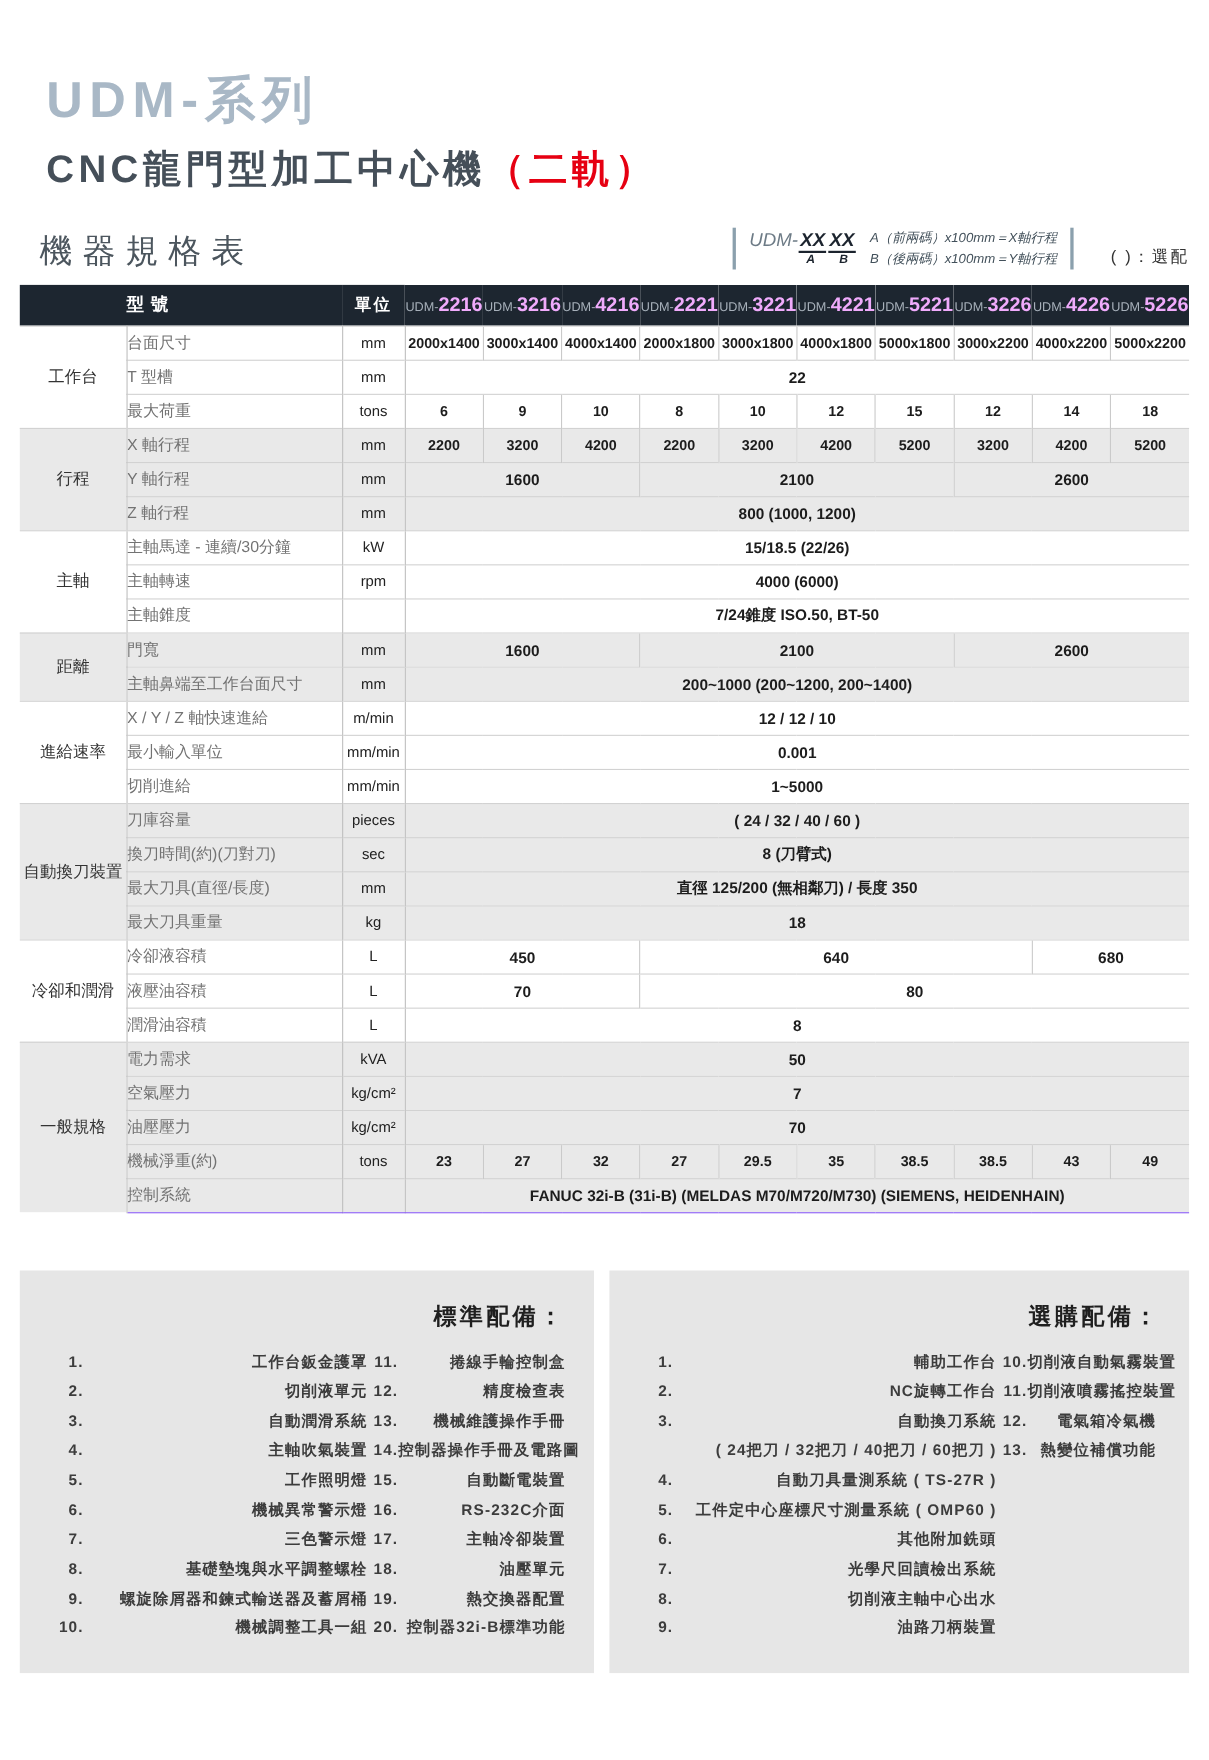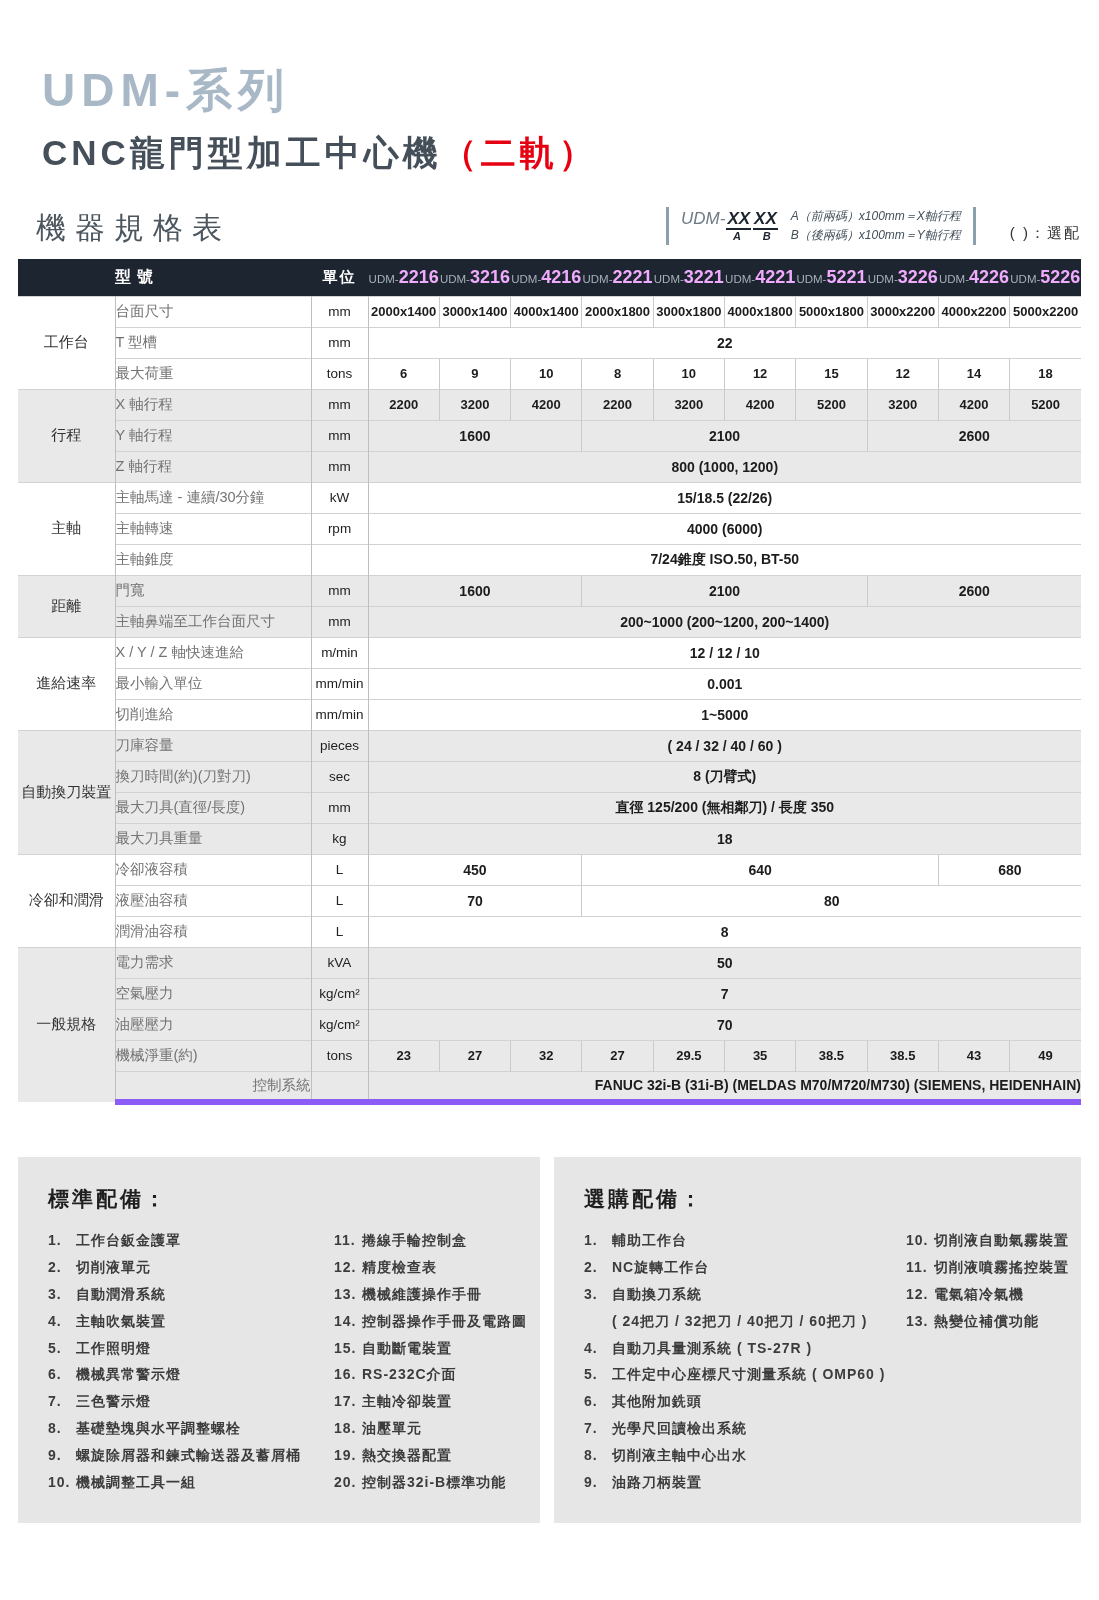--- a/index.html
+++ b/index.html
@@ -43,27 +43,27 @@
   th.h-mod .num { color:#f0abfc; font-size:18px; font-weight:bold; }
 
   table.spec td { height:31px; vertical-align:middle; border-top:1px solid #d2d2d2; }
   tr.shaded td { background:#e9e9e9; }
   td.c-group { text-align:center; font-size:15px; color:#333; border-right:1px solid #bfbfbf; }
   td.c-spec  { text-align:left; padding-left:0; font-size:14.5px; color:#737373; border-right:1px solid #bfbfbf; white-space:nowrap; overflow:hidden; }
   td.c-unit  { text-align:center; font-size:13.5px; color:#222; border-right:1px solid #bfbfbf; }
   td.c-val   { text-align:center; font-weight:bold; color:#1c1c1c; border-left:1px solid #cacaca; white-space:nowrap; overflow:hidden; }
   td.c-val.tight { font-size:13px; }
   td.c-val.wide  { font-size:14px; }
-  tr.last-row td { border-bottom:6px solid #8b5cf6;text-align:right; }
+  tr.last-row td { border-bottom:1px solid #8b5cf6; }
 
   .footnote { margin:14px 0 0 4px; font-size:14.5px; color:#333; letter-spacing:1px; }
 
   
   .boxes { display:flex; gap:14px; margin-top:52px; }
-  .equip-box { background:#e6e6e6; min-height:366px; padding:28px 26px 24px 30px; }
+  .equip-box { background:#e6e6e6; min-height:366px; padding:28px 26px 24px 30px;text-align:right; }
   .equip-box.std { width:524px; }
   .equip-box.opt { width:618px; }
   .equip-title { font-size:21px; font-weight:bold; color:#1f1f1f; letter-spacing:3px; margin-bottom:14px; }
   .equip-cols { display:flex; }
   .equip-col { }
   .std .equip-col.c1 { width:286px; }
   .std .equip-col.c2 { width:180px; }
   .opt .equip-col.c1 { width:322px; }
   .opt .equip-col.c2 { width:145px; }
   .equip-item { display:flex; font-size:14px; font-weight:bold; color:#3c3c3c; line-height:1.92; letter-spacing:1px; }

